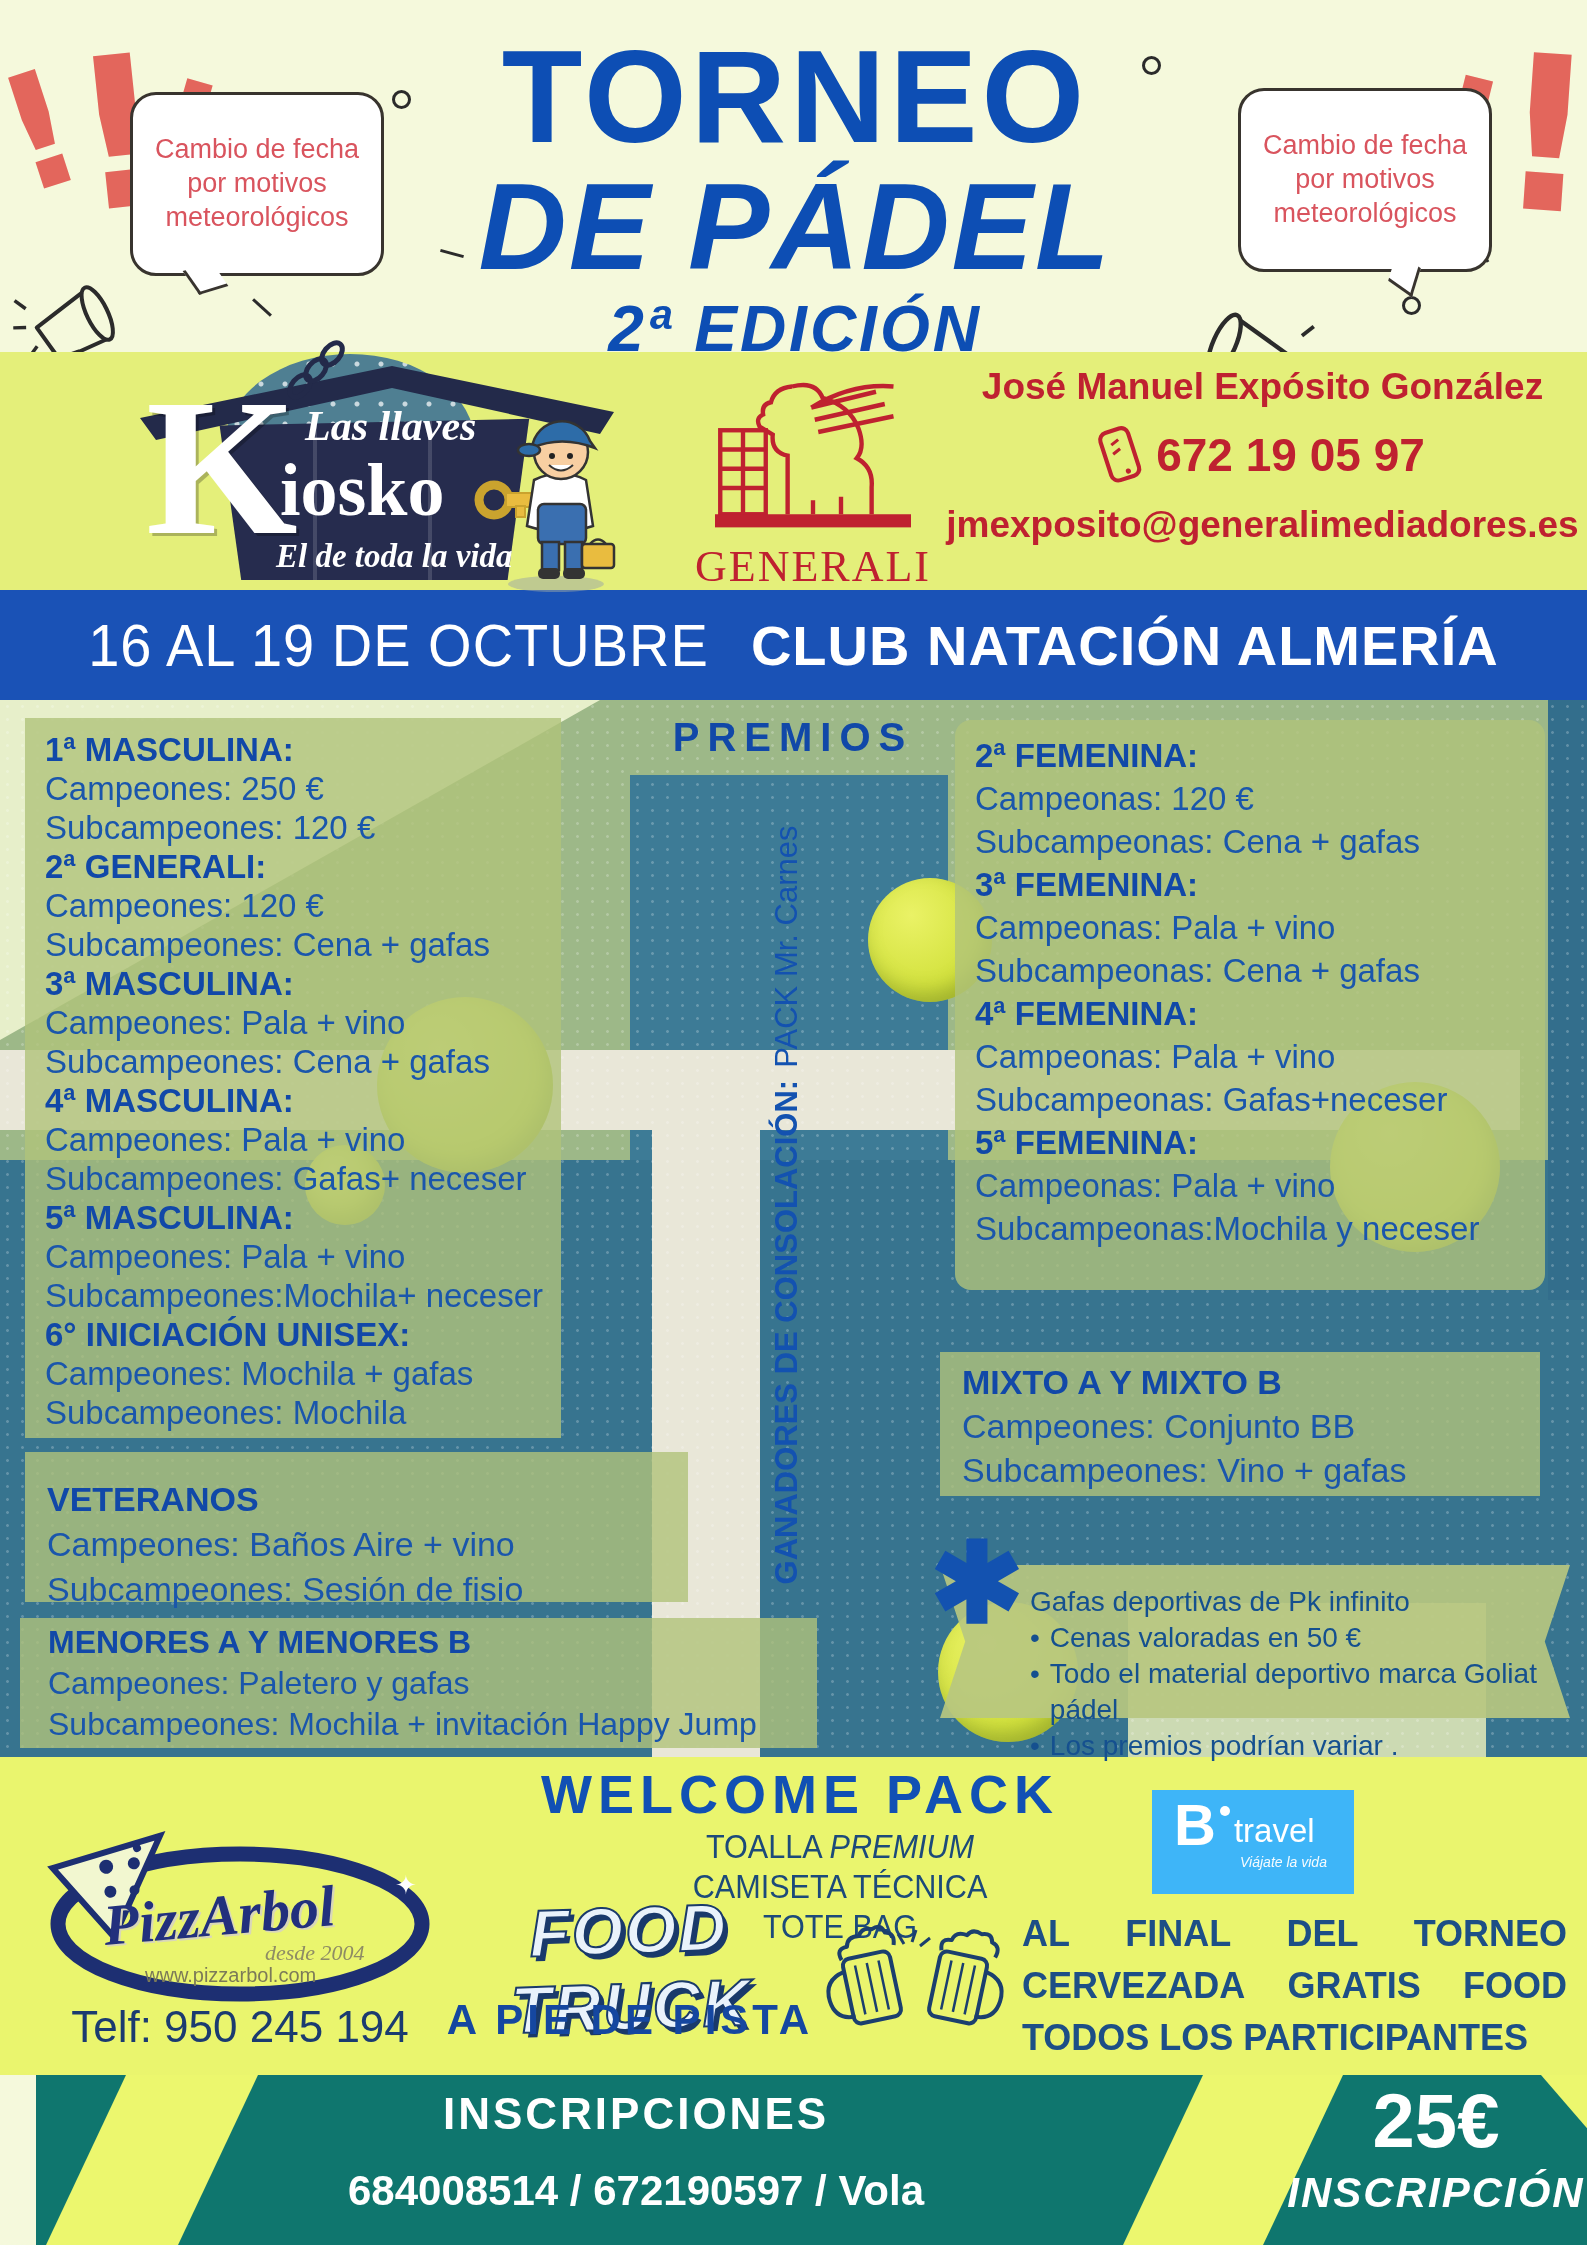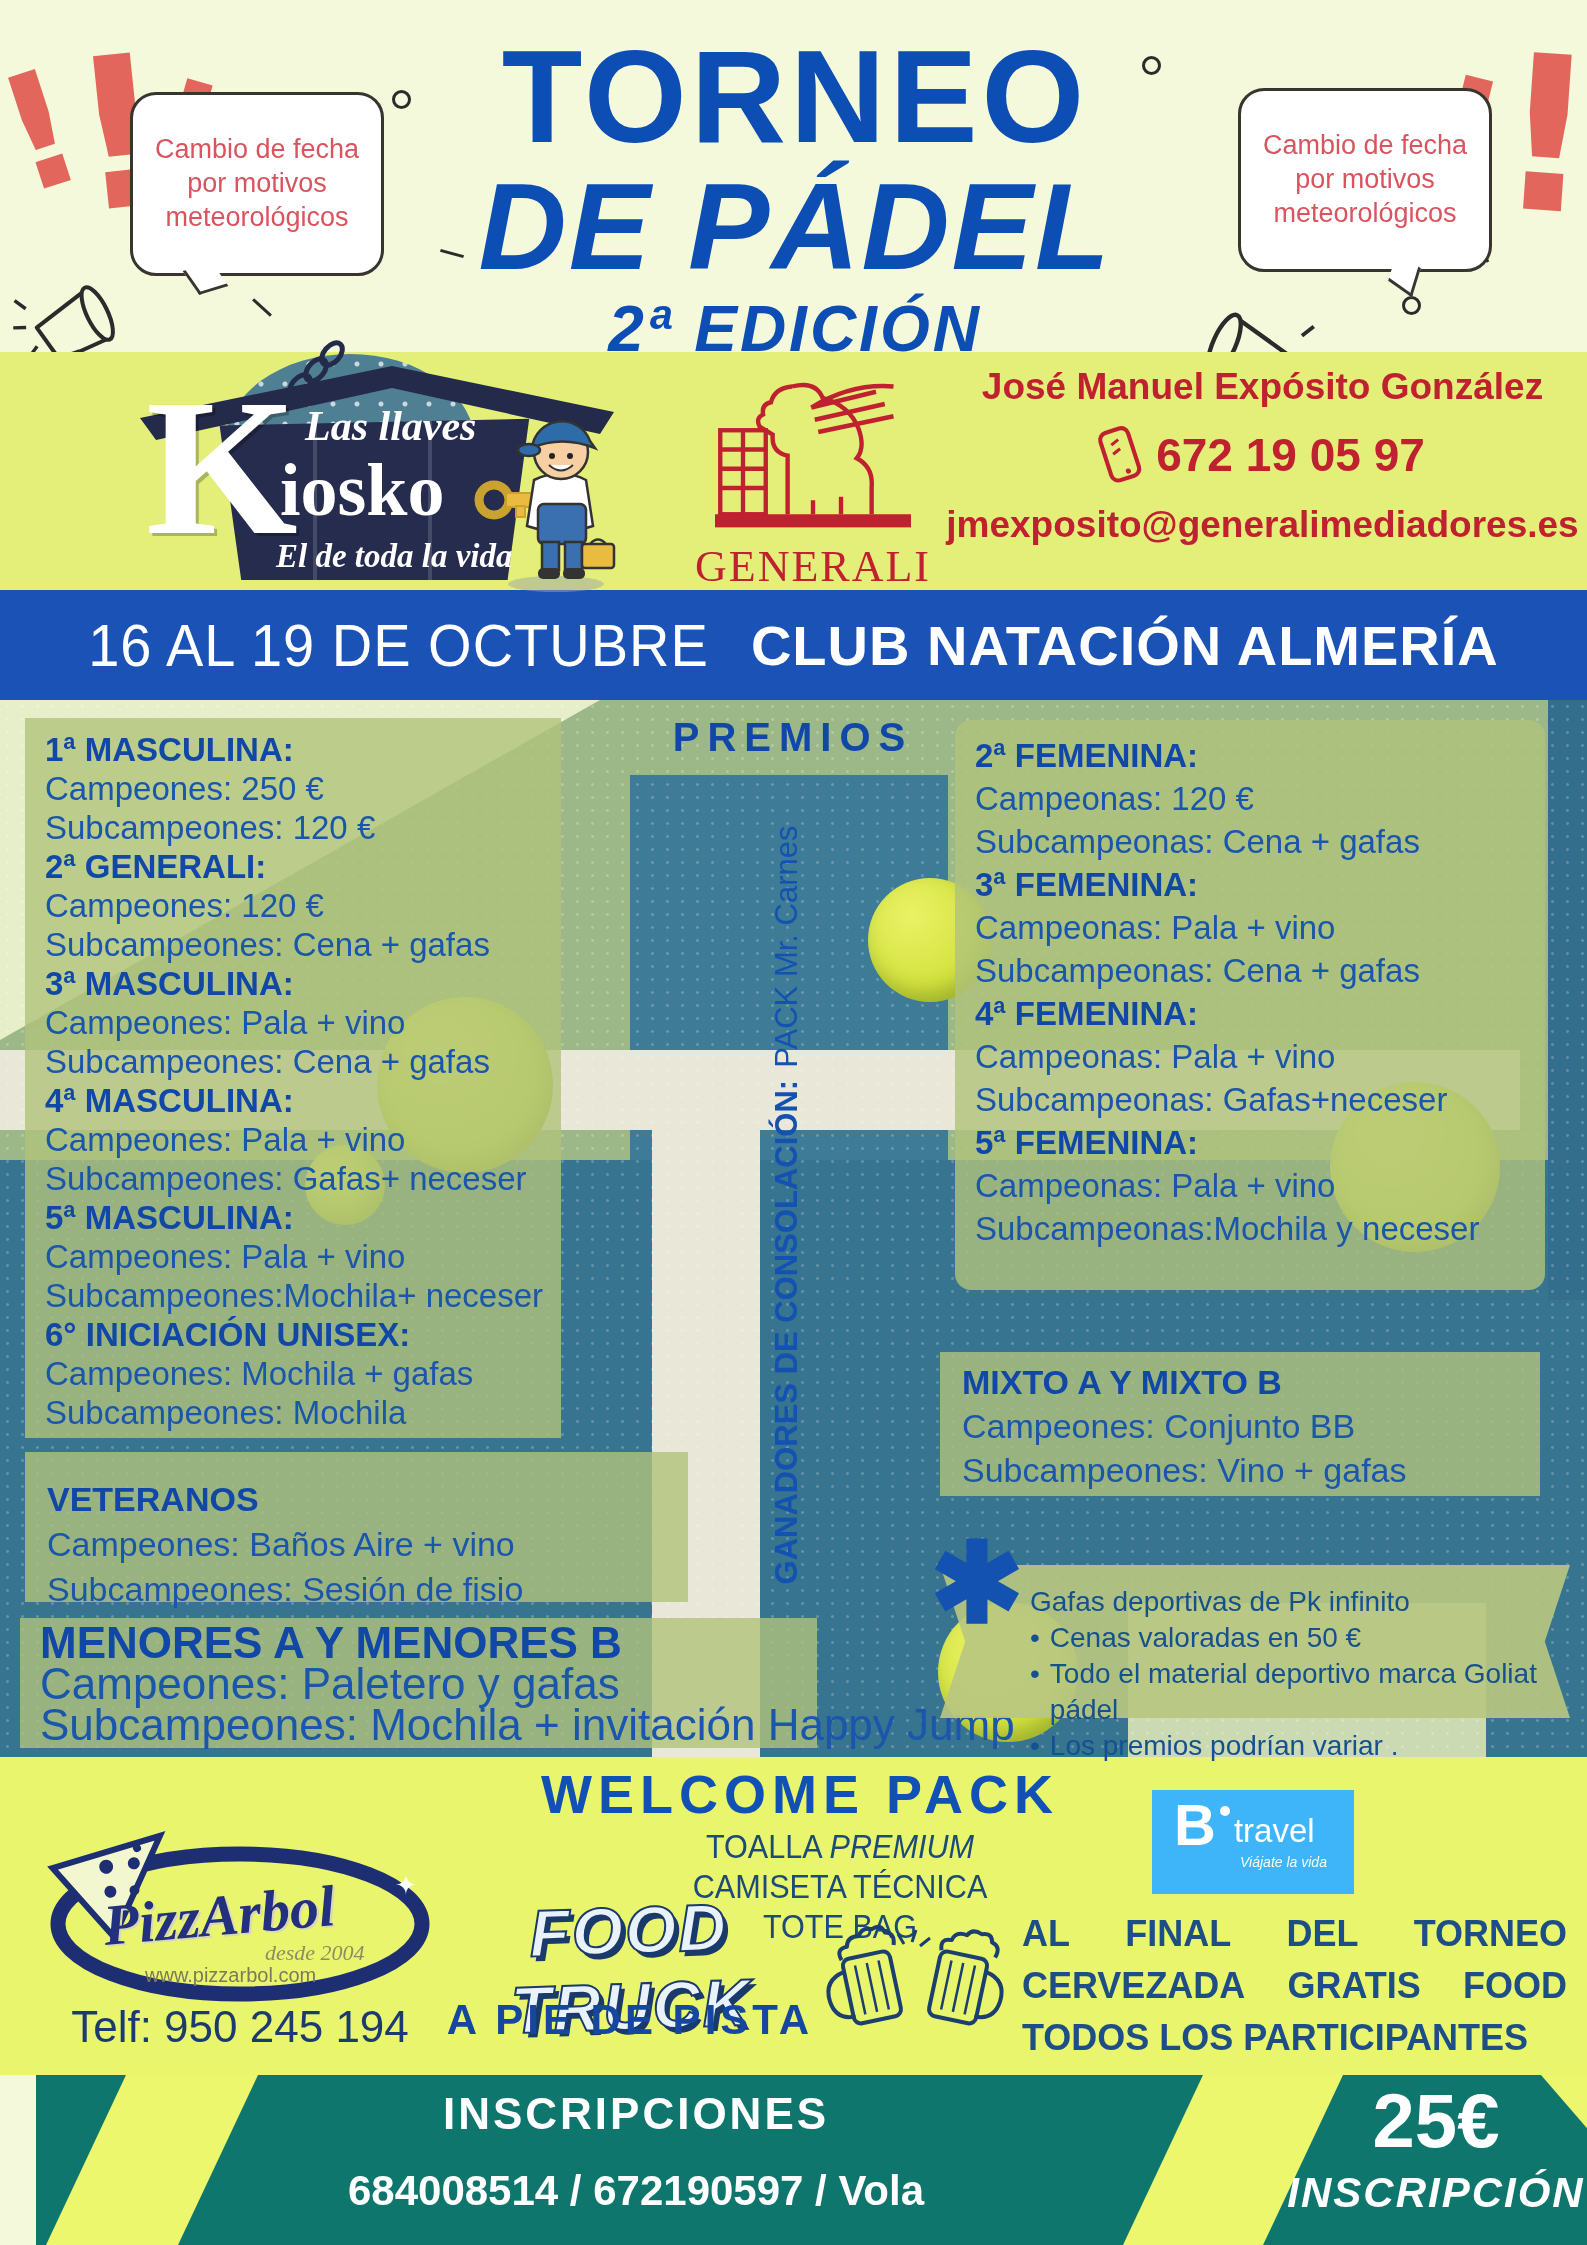--- a/index.html
+++ b/index.html
@@ -299,21 +299,21 @@
   <div class="abs ball" style="left:868px;top:878px;width:124px;height:124px;"></div>
   <div class="abs ball" style="left:1330px;top:1082px;width:170px;height:170px;"></div>
   <div class="abs ball" style="left:938px;top:1602px;width:140px;height:140px;"></div>
 
   <div class="abs panel" style="left:25px;top:1452px;width:663px;height:150px;box-sizing:border-box;padding:25px 22px;font-size:34px;line-height:45px;white-space:nowrap;">
     <div><span class="cat-h">VETERANOS</span></div>
     <div>Campeones: Baños Aire + vino</div>
     <div>Subcampeones: Sesión de fisio</div>
   </div>
 
-  <div class="abs panel" style="left:20px;top:1618px;width:797px;height:130px;box-sizing:border-box;padding:4px 20px;font-size:44px;line-height:41px;white-space:nowrap;">
+  <div class="abs panel" style="left:20px;top:1618px;width:797px;height:130px;box-sizing:border-box;padding:4px 28px;font-size:32px;line-height:41px;white-space:nowrap;">
     <div><span class="cat-h">MENORES A Y MENORES B</span></div>
     <div>Campeones: Paletero y gafas</div>
     <div>Subcampeones: Mochila + invitación Happy Jump</div>
   </div>
 
   <div class="abs panel" style="left:940px;top:1352px;width:600px;height:144px;box-sizing:border-box;padding:8px 22px;font-size:34px;line-height:44px;white-space:nowrap;">
     <div><span class="cat-h">MIXTO A Y MIXTO B</span></div>
     <div>Campeones: Conjunto BB</div>
     <div>Subcampeones: Vino + gafas</div>
   </div>

